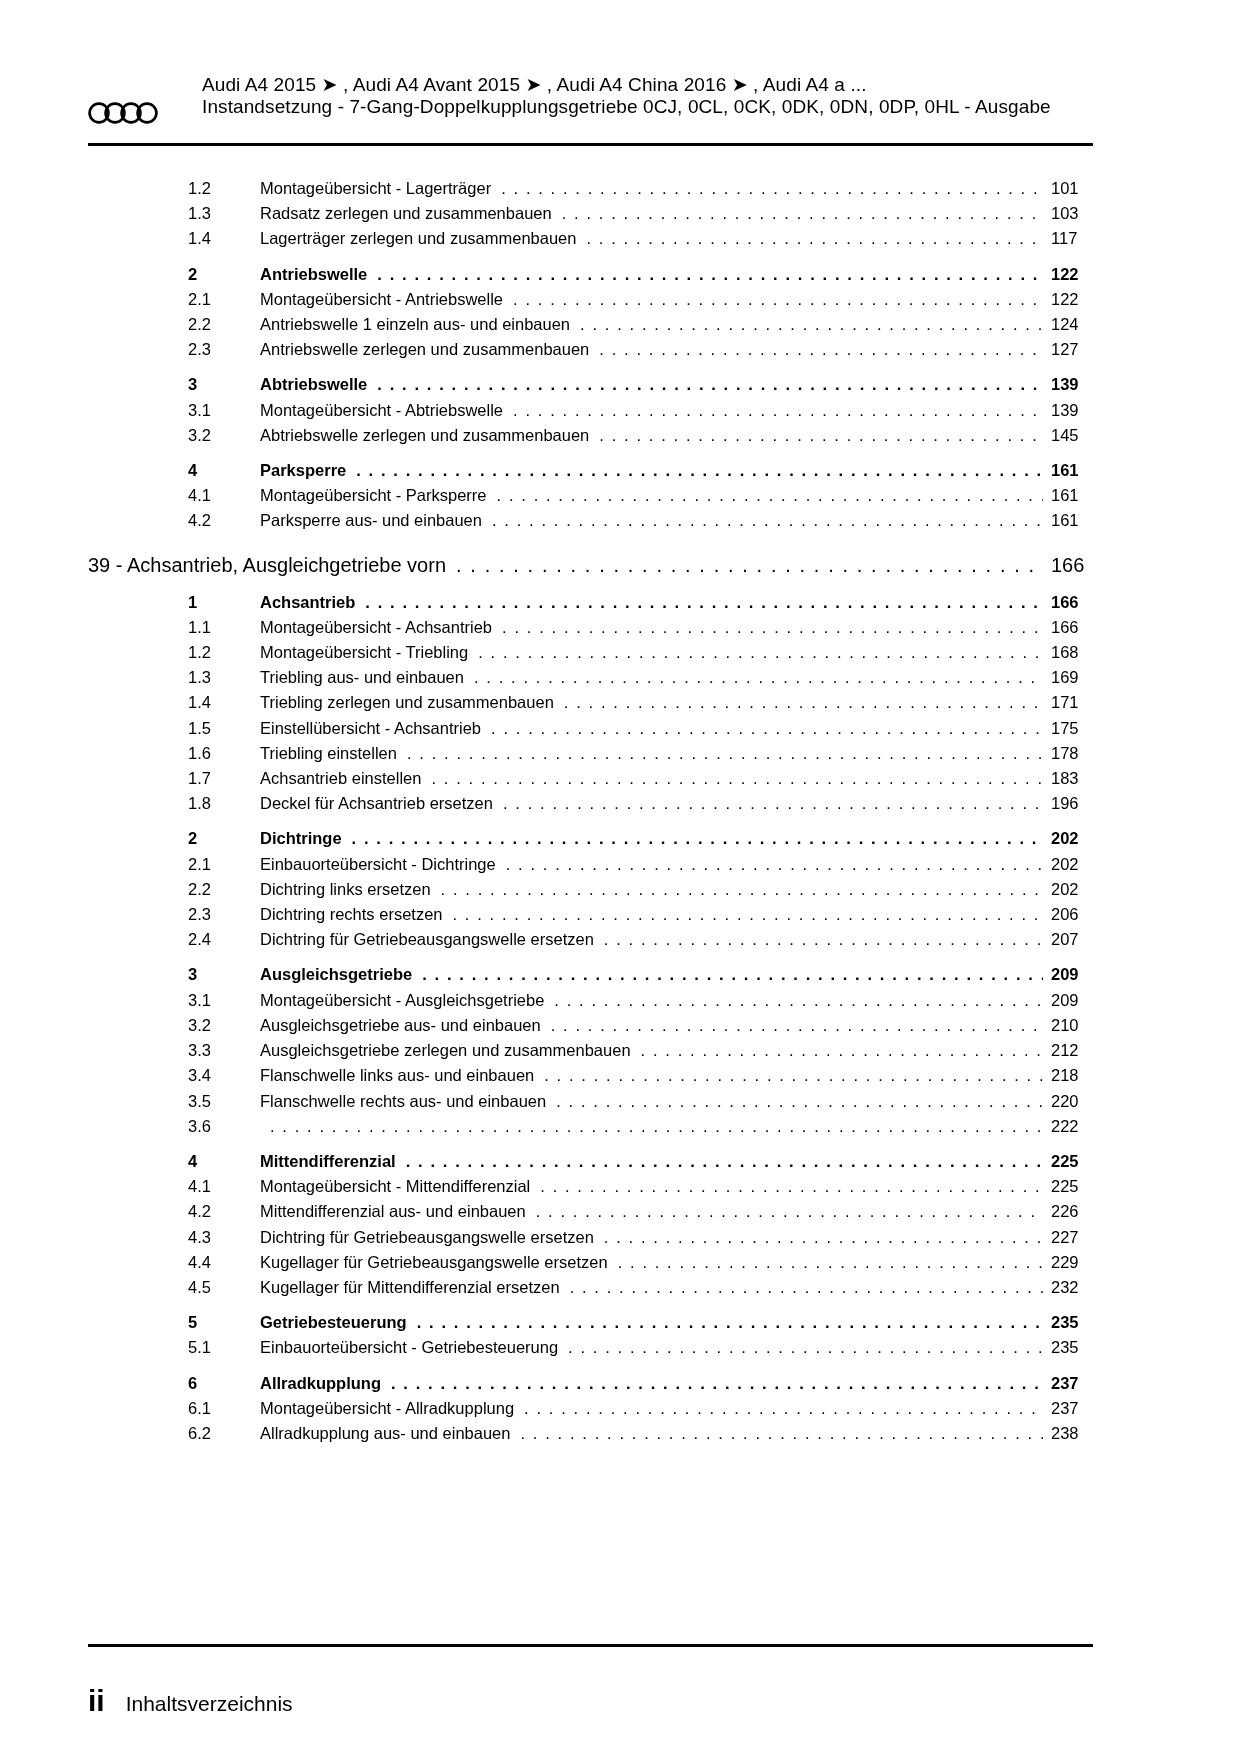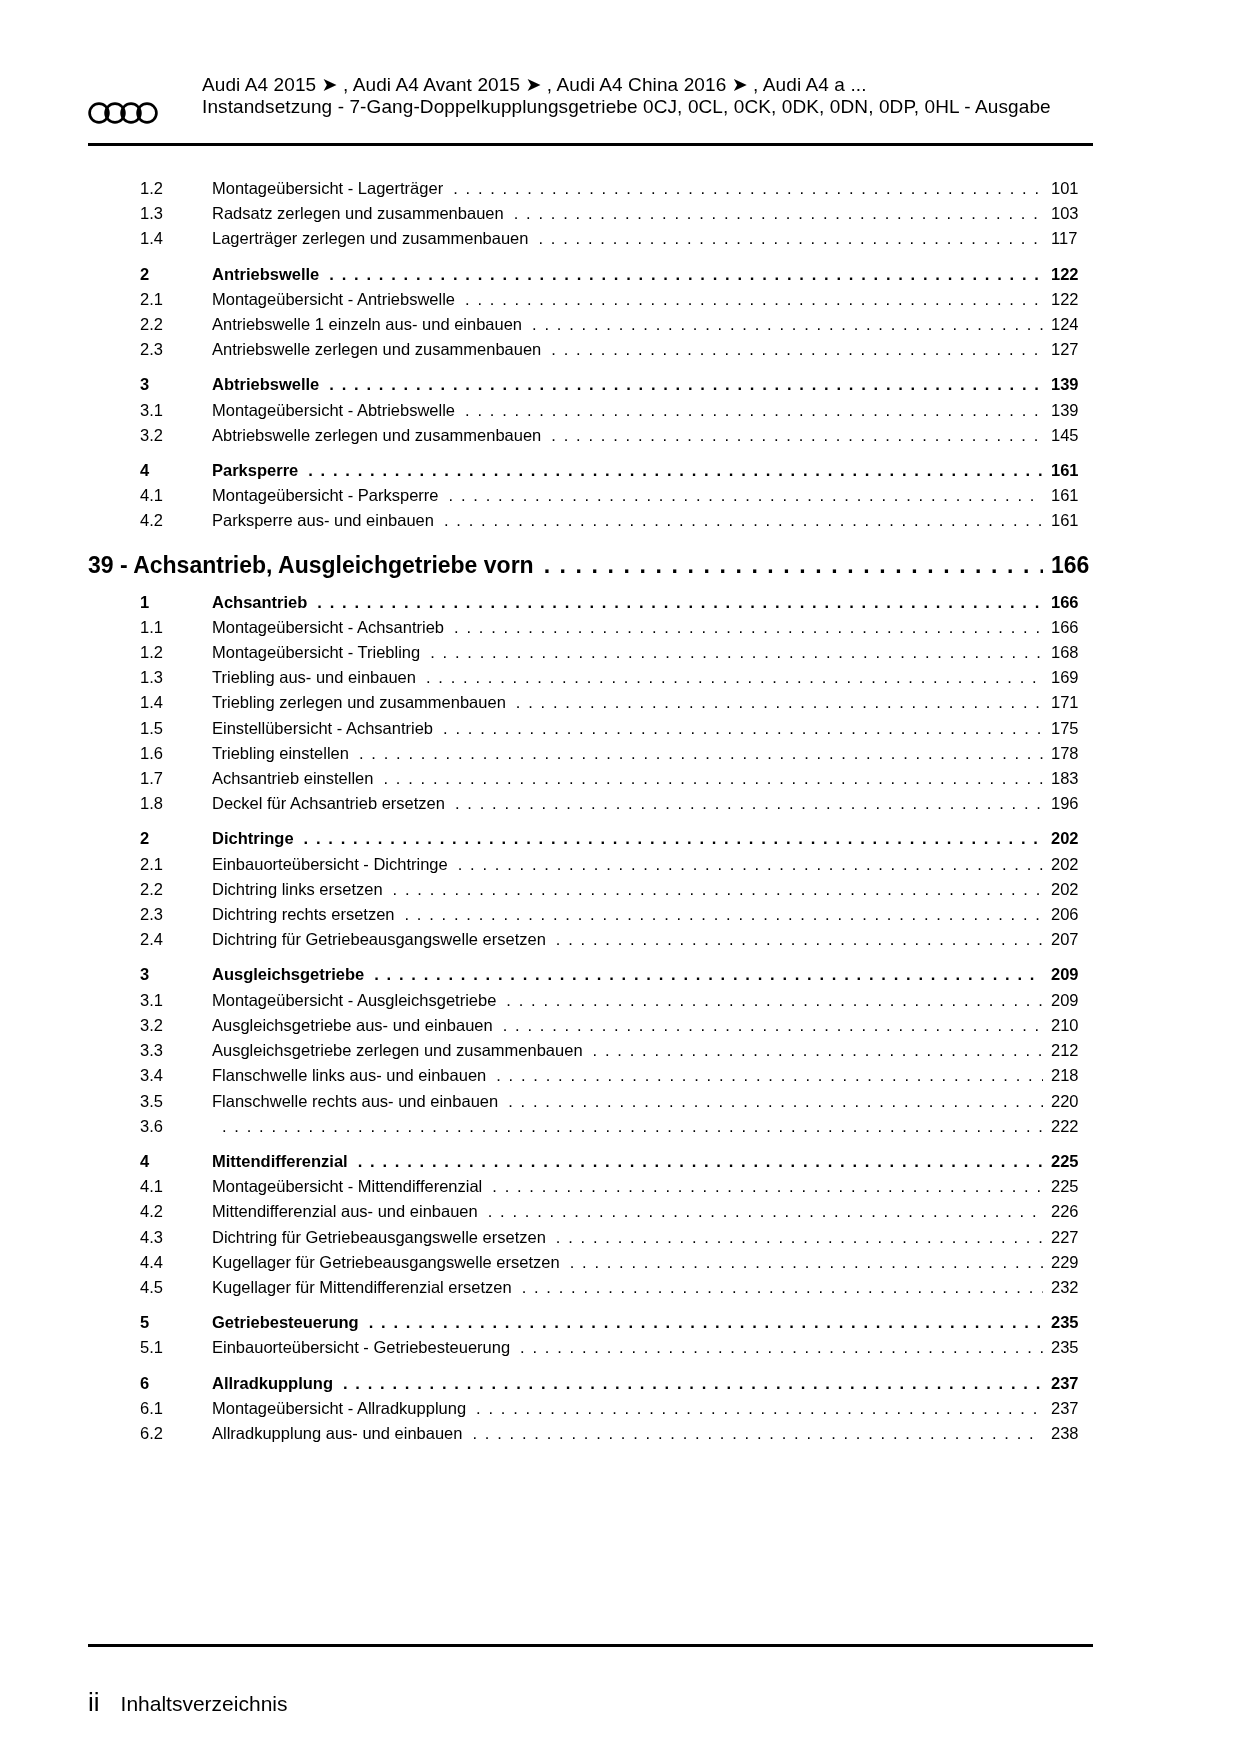--- a/index.html
+++ b/index.html
@@ -16,37 +16,37 @@
   .doc-header { position: absolute; left: 88px; top: 74px; width: 1005px; }
   .logo-wrap { position: absolute; left: 0; top: 27px; width: 70px; height: 24px; }
   .header-lines { margin-left: 114px; font-size: 19px; line-height: 22px; letter-spacing: 0.1px; }
   .header-rule { position: absolute; left: 88px; top: 143px; width: 1005px; height: 3px; background: #000; }
 
   
   .toc { position: absolute; left: 88px; top: 176px; width: 1005px; font-size: 16.5px; }
   .row { display: flex; align-items: baseline; line-height: 25.2px; }
   .row.subsection, .row.section { padding-left: 52px; }
   .row.section { font-weight: bold; margin-top: 10px; }
-  .row.chapter { font-size: 23px; line-height: 30px; margin-top: 16px; margin-bottom: 6px; font-weight: bold; }
-  .num { flex: 0 0 72px; }
+  .row.chapter { font-size: 20px; line-height: 30px; margin-top: 16px; margin-bottom: 6px; }
+  .num { flex: 0 0 72px; margin-left: 48px; }
   .title { flex: 0 0 auto; white-space: pre; }
   .dots {
     flex: 1 1 0;
     overflow: hidden;
     white-space: nowrap;
     margin: 0 8px 0 10px;
     letter-spacing: 1.6px;
   }
   .page-num { flex: 0 0 auto; min-width: 42px; text-align: left; }
 
   
   .doc-footer { position: absolute; left: 88px; top: 1644px; width: 1005px; }
   .footer-rule { width: 100%; height: 3px; background: #000; }
   .footer-line { display: flex; align-items: baseline; margin-top: 6px; }
-  .folio { font-size: 26px; line-height: 34px; }
+  .folio { font-size: 30px; line-height: 34px; font-weight: bold; }
   .folio-label { font-size: 21px; margin-left: 21px; margin-top: 39px; }
 </style>
 </head>
 <body>
 
 <header class="doc-header">
   <span class="logo-wrap">
     <svg width="70" height="24" viewBox="0 0 70 24" aria-hidden="true">
       <circle cx="11" cy="12" r="9.4" fill="none" stroke="#000" stroke-width="2.7"></circle>
       <circle cx="27" cy="12" r="9.4" fill="none" stroke="#000" stroke-width="2.7"></circle>

